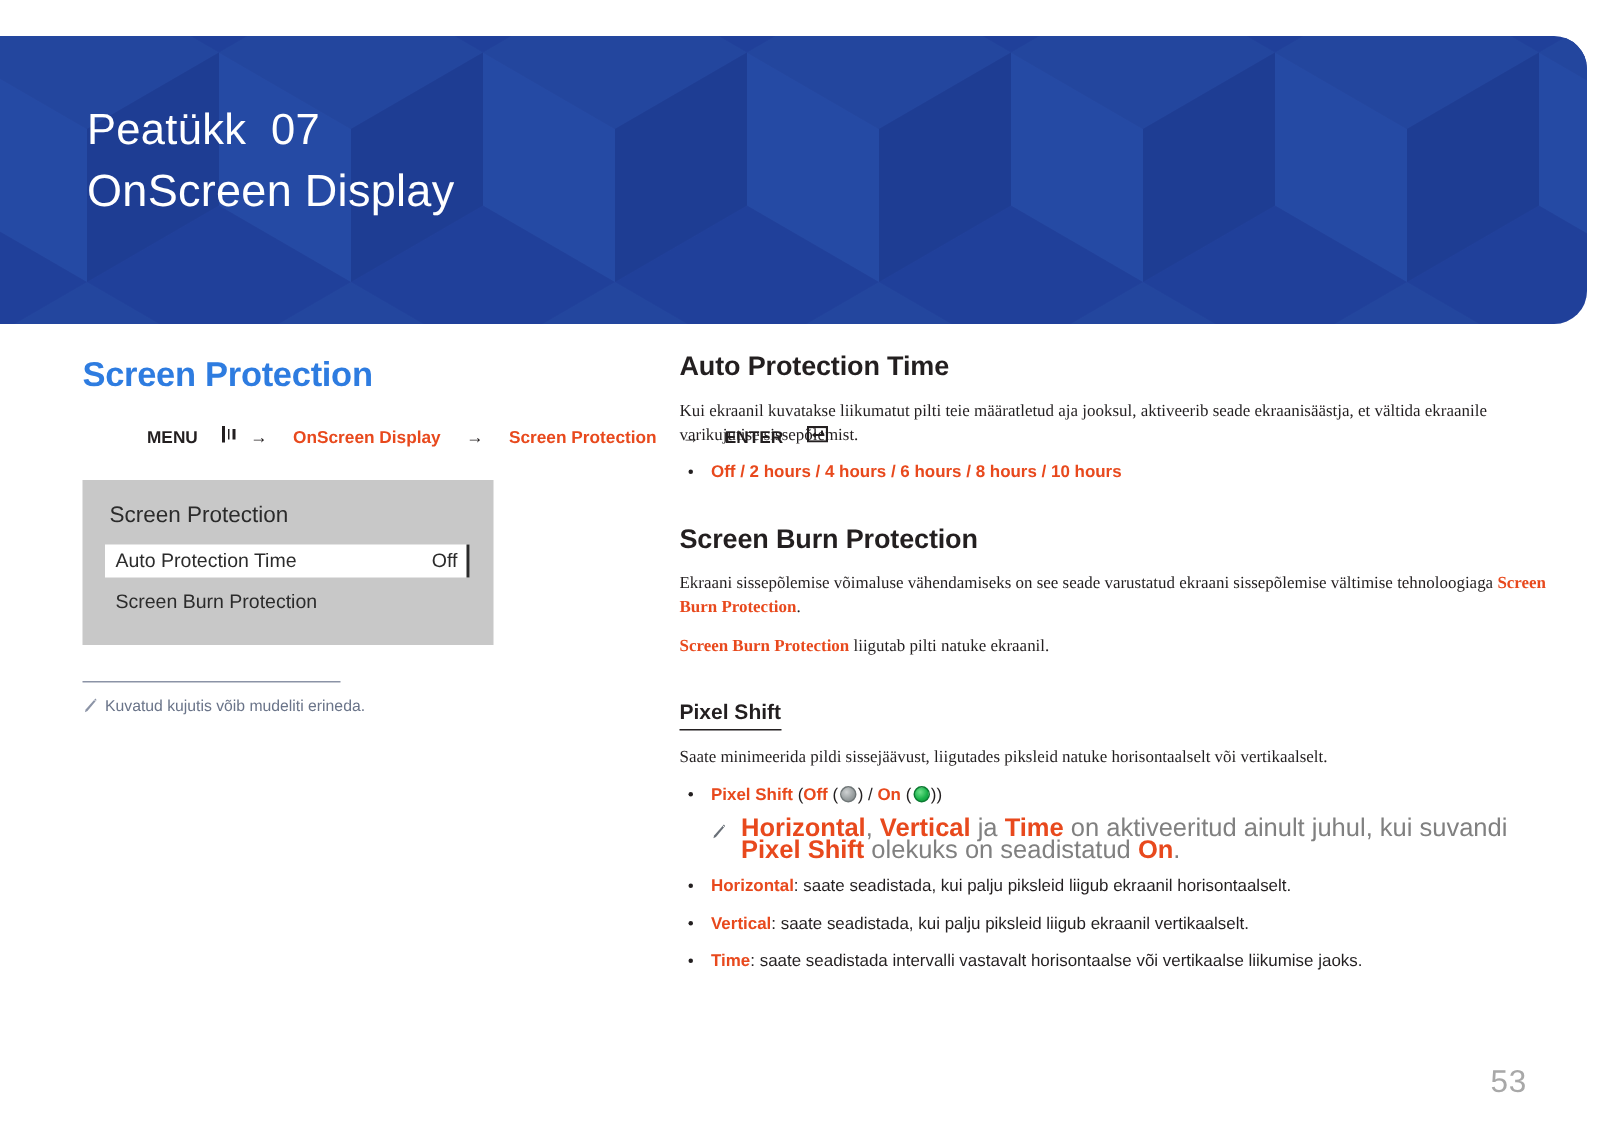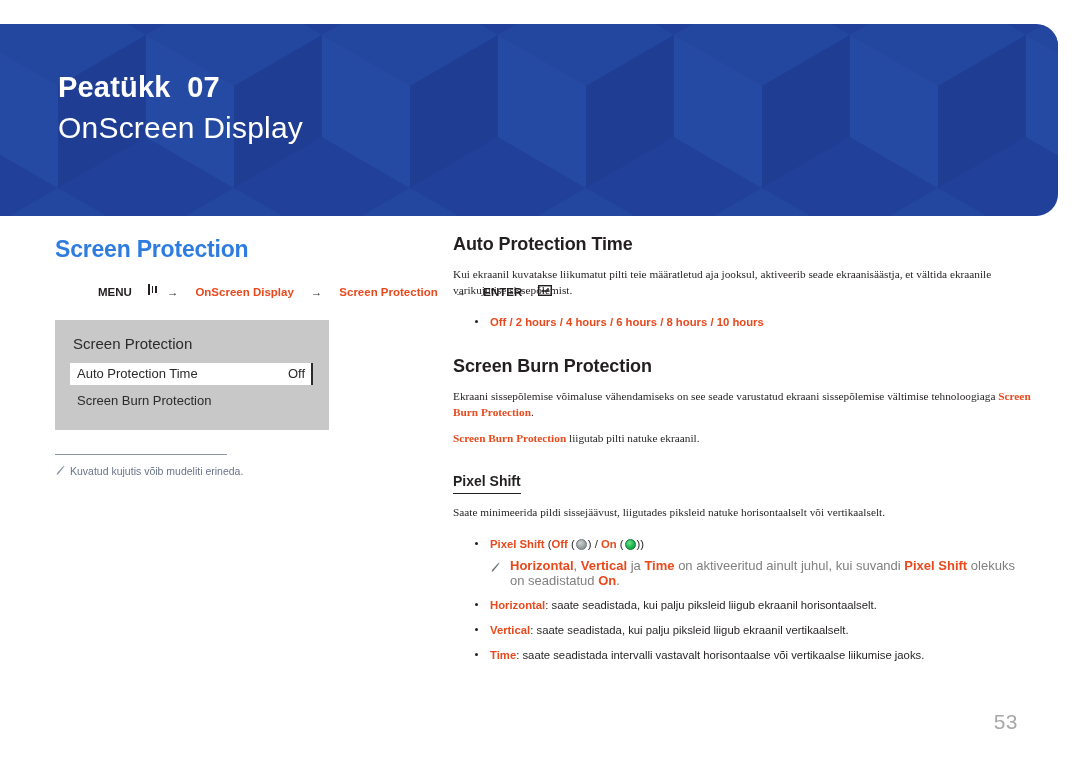--- a/index.html
+++ b/index.html
@@ -40,21 +40,21 @@
   #banner-text {
     position: absolute;
     left: 58px;
     top: 44px;
     z-index: 3;
     color: #ffffff;
     letter-spacing: .2px;
   }
   #chapter-line {
     font-size: 29px;
-    font-weight: 700;
+    font-weight: 400;
     line-height: 38px;
     white-space: pre;
   }
   #chapter-title {
     font-size: 30px;
     font-weight: 400;
     line-height: 42px;
     margin-top: 1px;
   }
 
@@ -226,21 +226,21 @@
     line-height: 15.5px;
     color: #231f20;
     margin-top: 11px;
     font-family: Liberation Serif, serif;
   }
   .red { color: #e8491d; font-weight: 600; }
   .gray { color: #808080; }
 
   ul.bullets {
     list-style: none;
-    margin: 16px;
+    margin: 0;
     padding: 0;
   }
   ul.bullets > li {
     position: relative;
     padding-left: 21px;
     font-size: 11.3px;
     line-height: 16px;
     color: #231f20;
     margin-top: 9px;
   }
@@ -252,21 +252,21 @@
     width: 3.4px;
     height: 3.4px;
     border-radius: 50%;
     background: #231f20;
   }
 
   .subnote {
     position: relative;
     padding-left: 20px;
     margin-top: 6px;
-    font-size: 13px;
+    font-size: 17px;
     line-height: 15px;
     color: #808080;
   }
   .subnote .icon-pencil {
     position: absolute;
     left: 0;
     top: 2px;
   }
 
   .toggle-dot {

